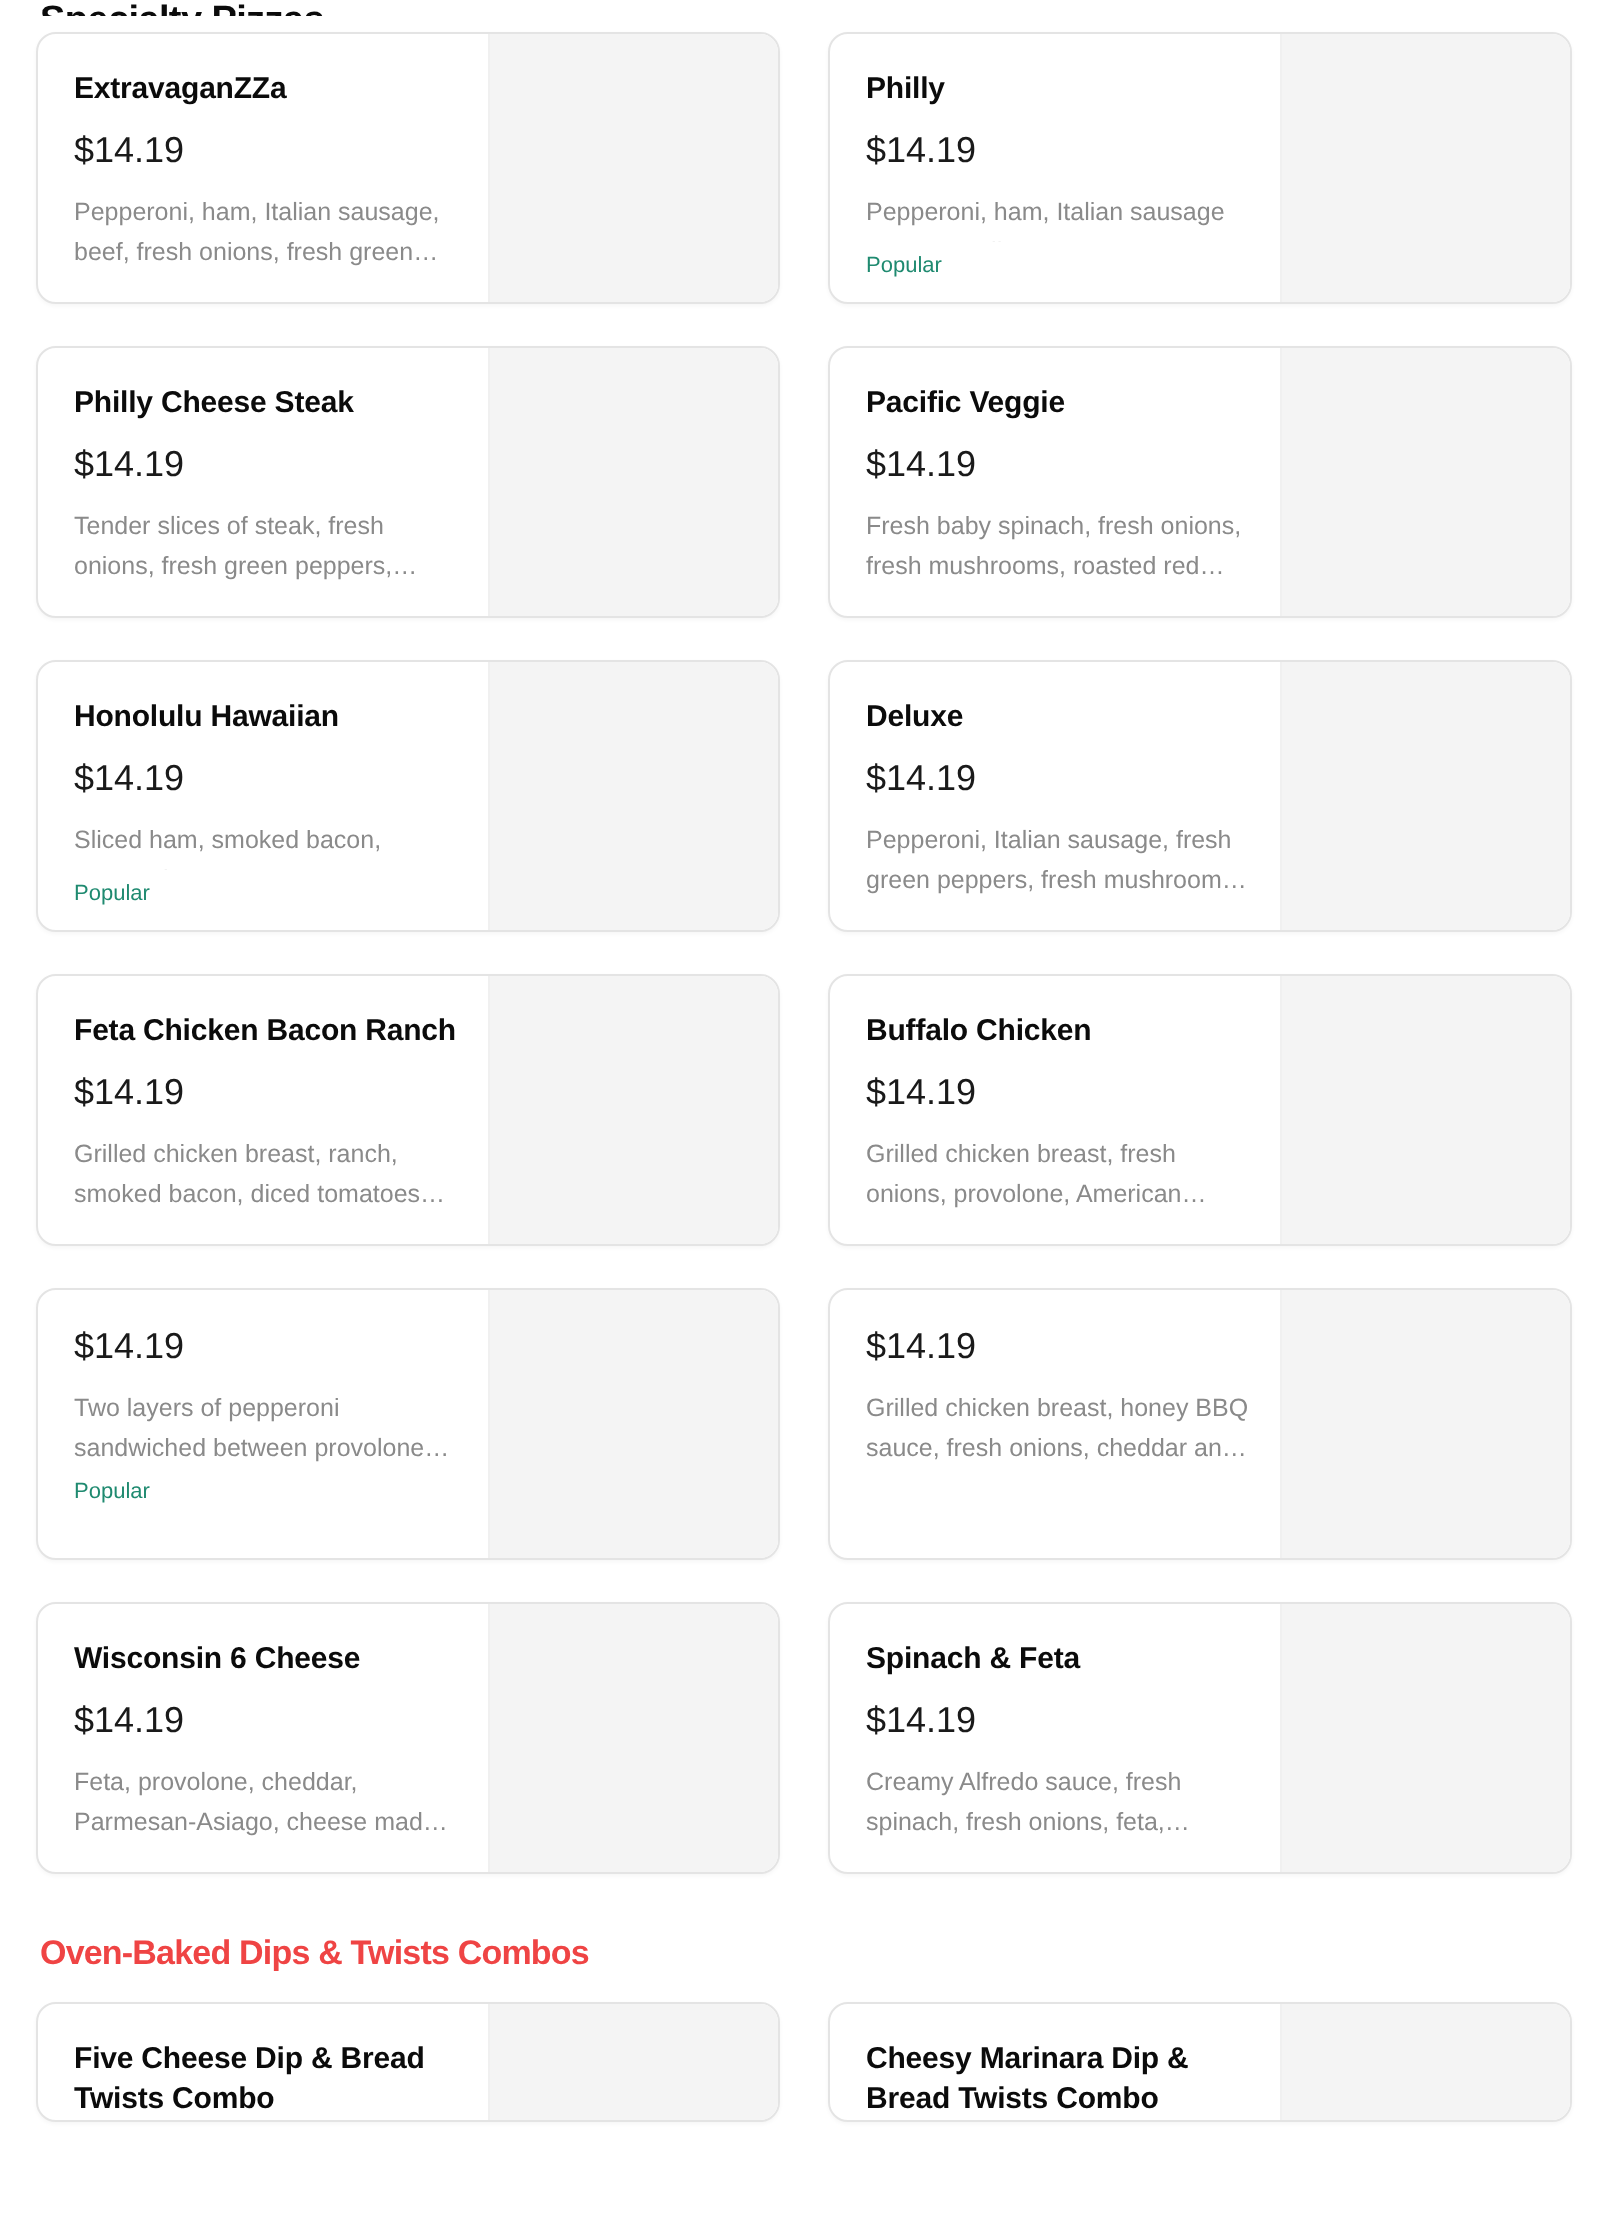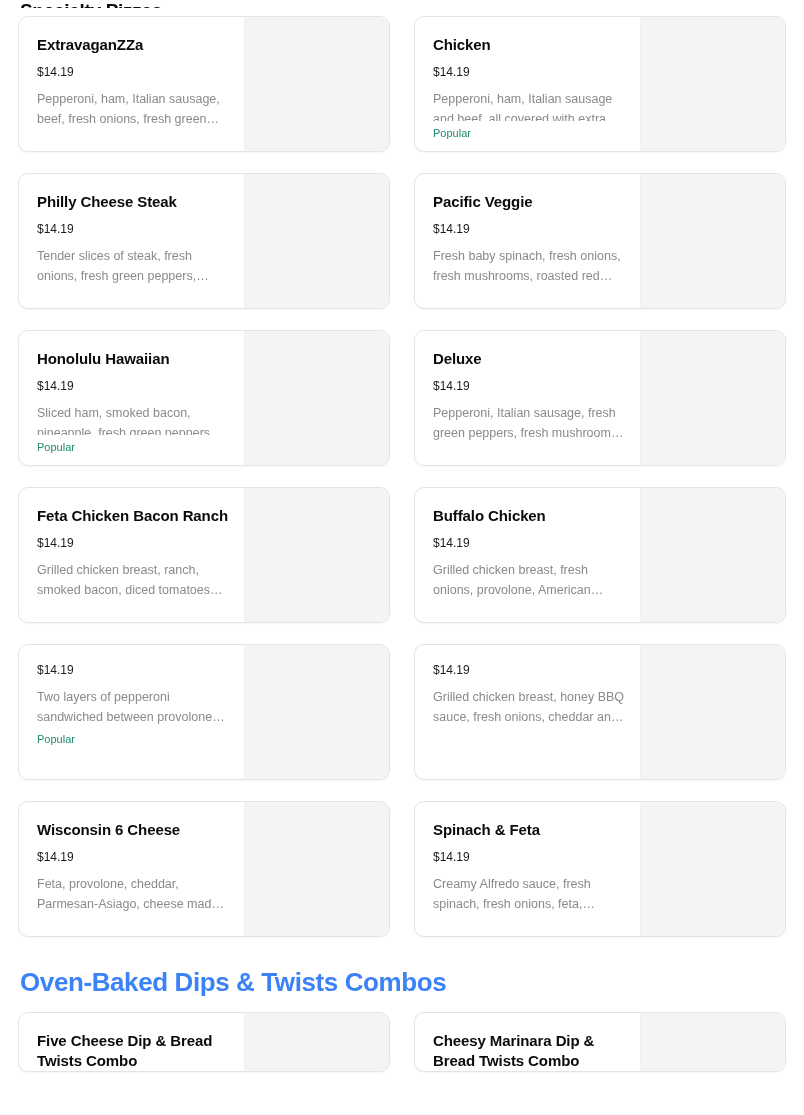--- a/index.html
+++ b/index.html
@@ -55,21 +55,21 @@
   }
   .card-title {
     font-size: 15px;
     font-weight: bold;
     line-height: 1.33;
     color: #0b0b0b;
     letter-spacing: -0.1px;
     margin: 0 0 10px 0;
   }
   .card-price {
-    font-size: 12px;
+    font-size: 18px;
     color: #1a1a1a;
     margin: 0 0 10px 0;
   }
   .card-desc {
     font-size: 12.5px;
     line-height: 1.6;
     color: #8a8a8a;
     margin: 0;
     display: -webkit-box;
     -webkit-line-clamp: 2;
@@ -83,24 +83,24 @@
     margin-top: 6px;
   }
   .card-badge:empty { display: none; }
   .card-image {
     flex: 0 0 145px;
     width: 145px;
     background: #f4f4f4;
     border-left: 1px solid #f0f0f0;
   }
   .section-heading {
-    font-size: 26px;
+    font-size: 17px;
     font-weight: bold;
     letter-spacing: -0.4px;
-    color: #3b82f6;
+    color: #ef4444;
     margin: 30px 0 14px 2px;
   }
   .grid-partial .card {
     height: 60px;
   }
 </style>
 </head>
 <body>
 
 <div class="page">
@@ -114,21 +114,21 @@
         <div class="card-title">ExtravaganZZa</div>
         <div class="card-price">$14.19</div>
         <div class="card-desc">Pepperoni, ham, Italian sausage, beef, fresh onions, fresh green peppers, mushrooms and black olives</div>
 
       </div>
       <div class="card-image"></div>
     </div>
 
     <div class="card">
       <div class="card-info">
-        <div class="card-title">Chicken</div>
+        <div class="card-title">Philly</div>
         <div class="card-price">$14.19</div>
         <div class="card-desc">Pepperoni, ham, Italian sausage and beef, all covered with extra cheese</div>
         <div class="card-badge">Popular</div>
       </div>
       <div class="card-image"></div>
     </div>
 
     <div class="card">
       <div class="card-info">
         <div class="card-title">Philly Cheese Steak</div>

